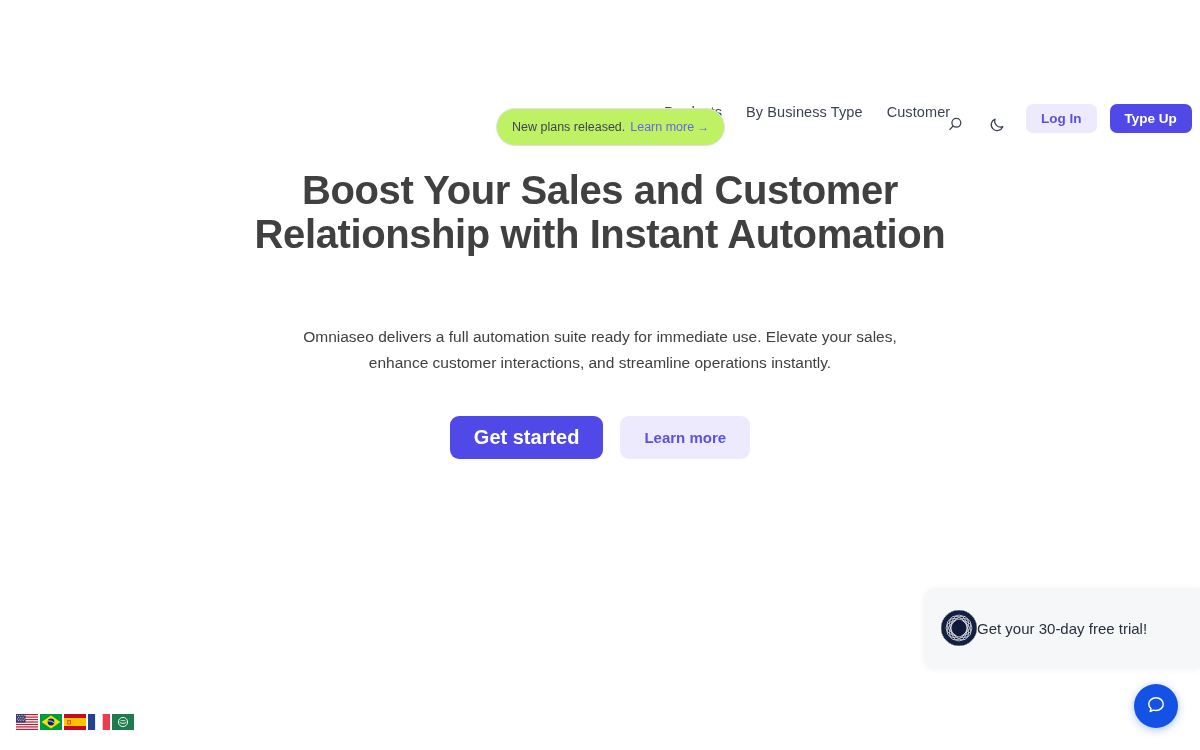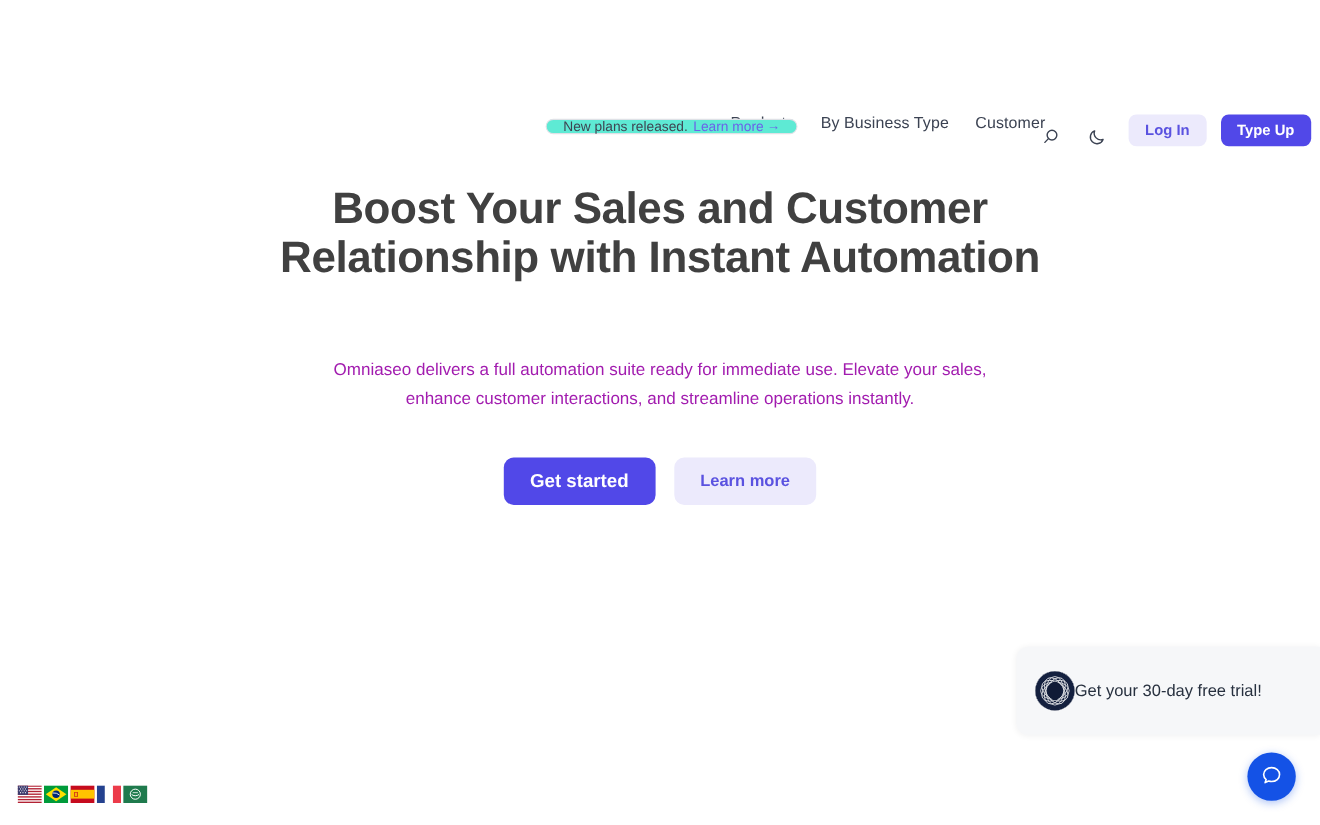--- a/index.html
+++ b/index.html
@@ -15,28 +15,28 @@
     font-family: "Liberation Sans", sans-serif;
     color: #1f2937;
     position: relative;
   }
 
   
   .announce-pill {
     position: absolute;
     left: 496px;
     top: 108px;
-    height: 14px;
+    height: 38px;
     display: flex;
     align-items: center;
     gap: 5px;
     padding: 0 15px;
     border: 1px solid #dfe1e6;
     border-radius: 999px;
-    background: #5eead4;
+    background: #bef264;
     font-size: 12.5px;
     line-height: 1;
     white-space: nowrap;
     z-index: 30;
   }
   .announce-text { color: #3f4452; }
   .announce-link {
     color: #6b63e8;
     text-decoration: none;
     display: inline-flex;
@@ -150,36 +150,36 @@
     color: #404040;
     letter-spacing: -0.4px;
     max-width: 700px;
     margin: 0 auto;
   }
   .hero-sub {
     margin: 68px auto 0;
     max-width: 610px;
     font-size: 15.5px;
     line-height: 26px;
-    color: #a21caf;
+    color: #404040;
   }
   .hero-actions {
     margin-top: 40px;
     display: flex;
     justify-content: center;
     gap: 17px;
   }
   .btn-primary {
     height: 43px;
     padding: 0 24px;
     border: none;
     border-radius: 9px;
     background: #5148e8;
     color: #ffffff;
-    font-size: 17px;
+    font-size: 20px;
     font-weight: bold;
     font-family: "Liberation Sans", sans-serif;
     cursor: pointer;
   }
   .btn-secondary {
     height: 43px;
     padding: 0 24px;
     border: none;
     border-radius: 9px;
     background: #eceafc;

